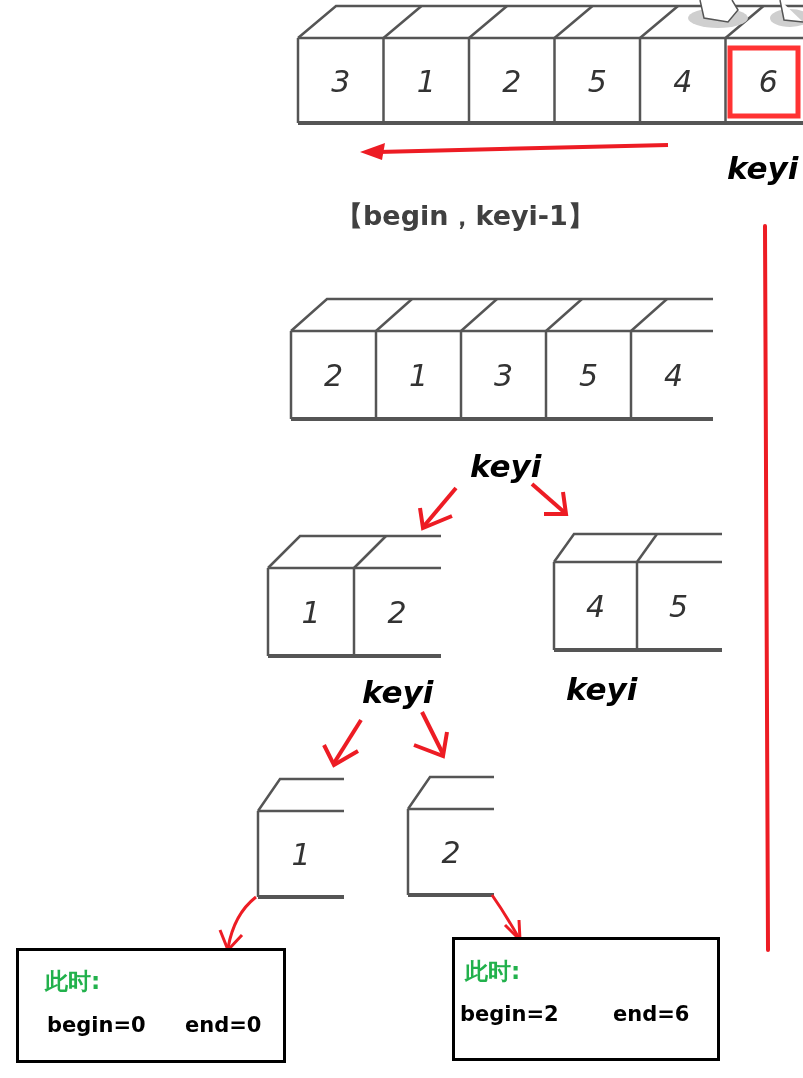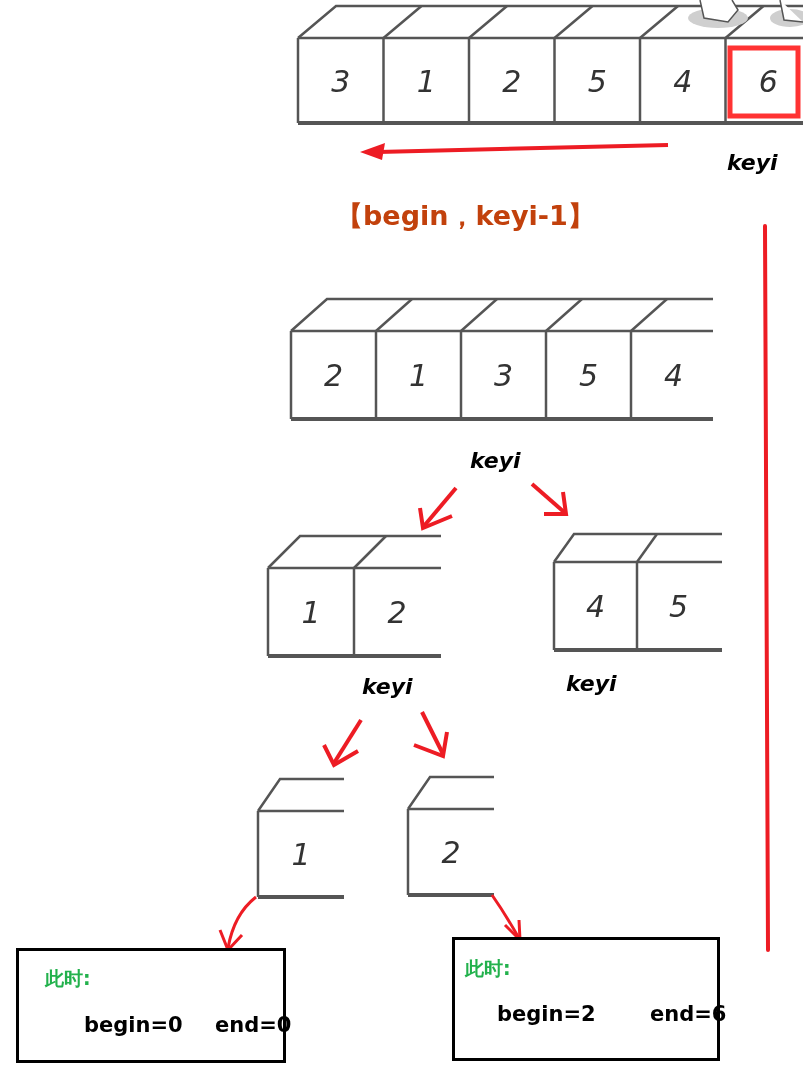--- a/index.html
+++ b/index.html
@@ -1,24 +1,24 @@
 <!DOCTYPE html>
 <html><head>
 <meta charset="utf-8">
 <style>
   html, body { margin:0; padding:0; background:#ffffff; }
   body { width:803px; height:1078px; position:relative; overflow:hidden; font-family:"DejaVu Sans", sans-serif; }
   .abs { position:absolute; }
   svg.layer { position:absolute; left:0; top:0; width:803px; height:1078px; }
   .digit { font-family:"DejaVu Sans", sans-serif; font-size:30px; fill:#333; font-style:italic; font-weight:300; }
-  .keyi { font-family:"DejaVu Sans", sans-serif; font-weight:bold; font-style:italic; font-size:22px; color:#000; letter-spacing:0px; }
-  .range-label { font-family:"DejaVu Sans", sans-serif; font-weight:bold; font-size:27px; color:#c2410c; }
+  .keyi { font-family:"DejaVu Sans", sans-serif; font-weight:bold; font-style:italic; font-size:31px; color:#000; letter-spacing:0px; }
+  .range-label { font-family:"DejaVu Sans", sans-serif; font-weight:bold; font-size:27px; color:#404040; }
   .note-box { position:absolute; border:3px solid #000; background:#fff; box-sizing:border-box; }
-  .note-title { position:absolute; color:#22b14c; font-weight:bold; font-size:19px; font-family:"DejaVu Sans", sans-serif;text-align:center; }
-  .note-vals { position:absolute; font-weight:bold; font-size:21px; color:#000; font-family:"DejaVu Sans", sans-serif; white-space:pre;margin-left:37px; }
+  .note-title { position:absolute; color:#22b14c; font-weight:bold; font-size:23px; font-family:"DejaVu Sans", sans-serif;text-align:center; }
+  .note-vals { position:absolute; font-weight:bold; font-size:21px; color:#000; font-family:"DejaVu Sans", sans-serif; white-space:pre; }
 </style>
 </head>
 <body>
 
 <svg class="layer" viewBox="0 0 803 1078">
 
   <g id="arr0">
       <path d="M298 38 L336 6 L803 6" fill="none" stroke="#555555" stroke-width="2.5"></path>
       <line x1="383.5" y1="38" x2="421.5" y2="6" stroke="#555555" stroke-width="2.5"></line>
       <line x1="469" y1="38" x2="507" y2="6" stroke="#555555" stroke-width="2.5"></line>
@@ -177,19 +177,19 @@
 
 <div class="abs keyi" style="left:727px; top:150px;">keyi</div>
 <div class="abs range-label" style="left:336px; top:198px;">【begin，keyi-1】</div>
 <div class="abs keyi" style="left:470px; top:448px;">keyi</div>
 <div class="abs keyi" style="left:362px; top:674px;">keyi</div>
 <div class="abs keyi" style="left:566px; top:671px;">keyi</div>
 
 <div class="note-box" style="left:16px; top:948px; width:270px; height:115px;">
   <div class="note-title" style="left:26px; top:15px;">此时:</div>
   <div class="note-vals" style="left:28px; top:62px;">begin=0</div>
-  <div class="note-vals" style="left:159px; top:62px;">end=0</div>
+  <div class="note-vals" style="left:166px; top:62px;">end=0</div>
 </div>
 <div class="note-box" style="left:452px; top:937px; width:268px; height:124px;">
   <div class="note-title" style="left:10px; top:16px;">此时:</div>
   <div class="note-vals" style="left:5px; top:62px;">begin=2</div>
   <div class="note-vals" style="left:158px; top:62px;">end=6</div>
 </div>
 
 </body></html>

